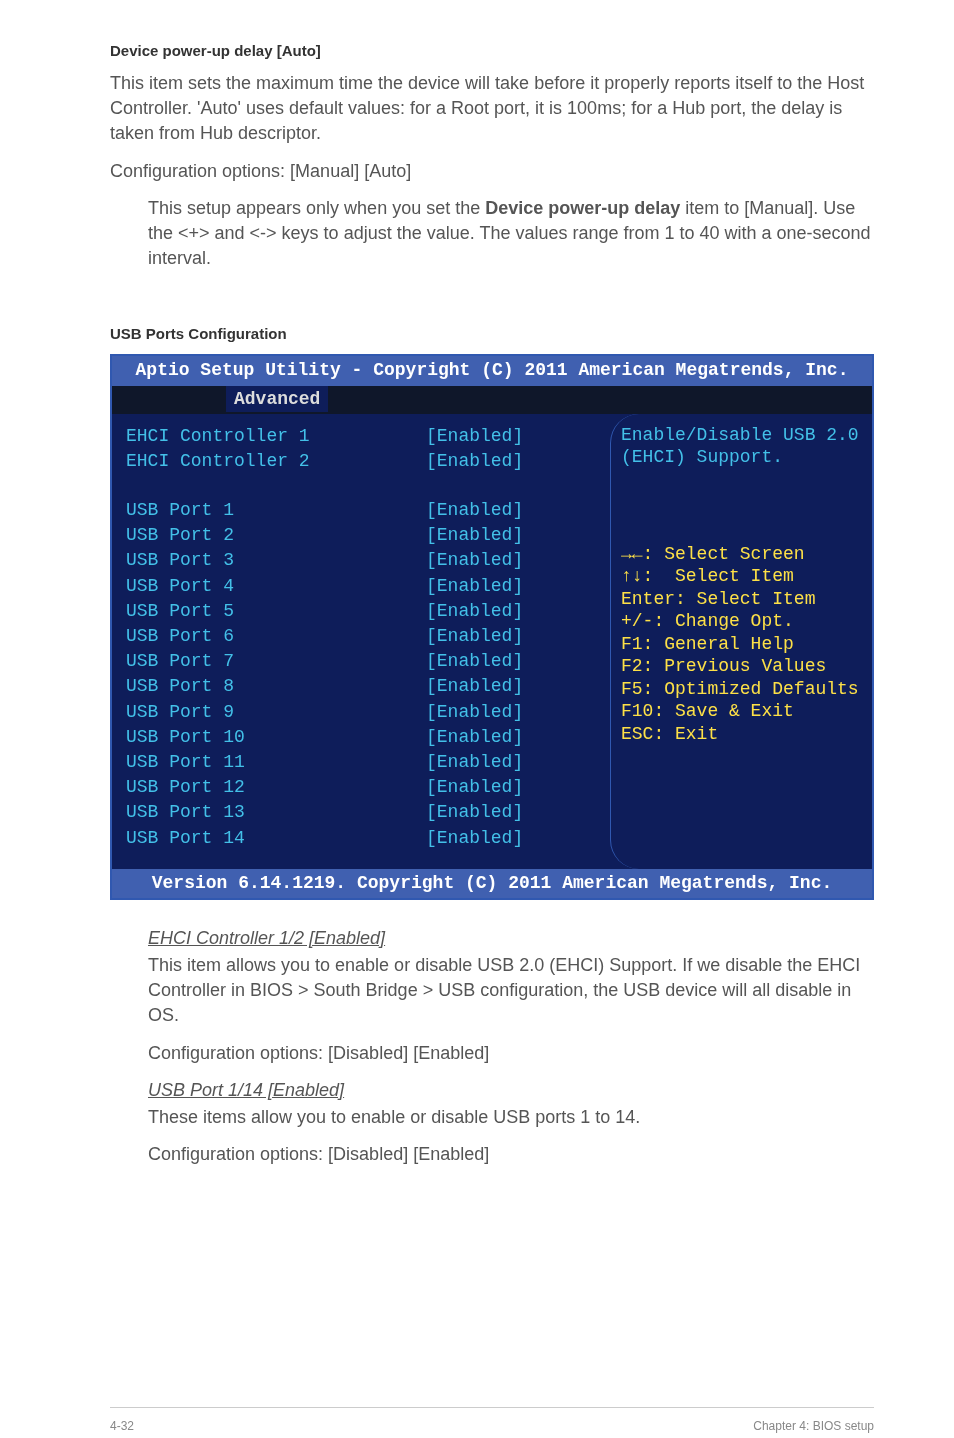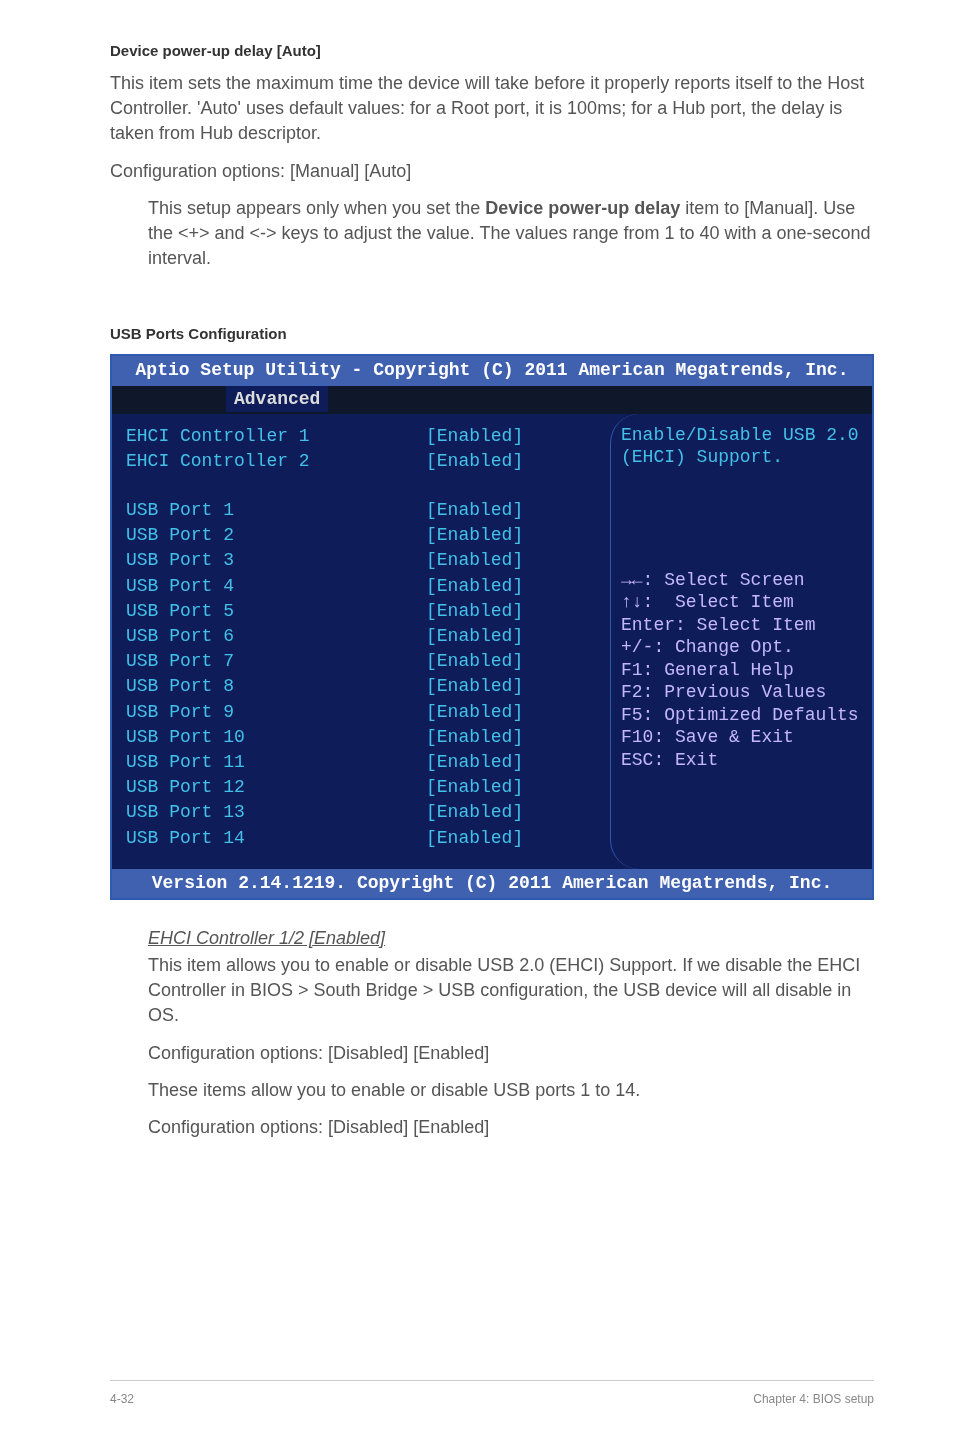--- a/index.html
+++ b/index.html
@@ -72,21 +72,21 @@
     padding: 10px 10px 6px 10px;
     border-radius: 29px;
   }
   .bios-row {
     display: flex;
     white-space: pre;
   }
   .bios-row .label { color: #43c0e8; width: 300px; }
   .bios-row .value { color: #43c0e8; }
   .bios-help { color: #43c0e8; line-height: 1.25; }
-  .bios-keys { color: #c4b5fd; line-height: 1.25; margin-top: 100px; white-space: pre; }
+  .bios-keys { color: #fde047; line-height: 1.25; margin-top: 74px; white-space: pre; }
   .bios-version {
     background: #4060b0;
     color: #fff;
     text-align: center;
     font-weight: bold;
     padding: 2px 4px;
     white-space: pre;
   }
   .spacer-sm { height: 12px; }
   .footer {
@@ -153,30 +153,33 @@
 ↑↓:  Select Item
 Enter: Select Item
 +/-: Change Opt.
 F1: General Help
 F2: Previous Values
 F5: Optimized Defaults
 F10: Save &amp; Exit
 ESC: Exit</div>
     </div>
   </div>
-  <div class="bios-version">Version 2.14.1219. Copyright (C) 2011 American Megatrends, Inc.</div>
+  <div class="bios-version">Version 6.14.1219. Copyright (C) 2011 American Megatrends, Inc.</div>
 </div>
 
 <div class="indent">
   <p class="body" style="margin-bottom:2px;">
     <span class="underline-italic">EHCI Controller 1/2 [Enabled]</span>
   </p>
   <p class="body">This item allows you to enable or disable USB 2.0 (EHCI) Support. If we disable the EHCI Controller in BIOS &gt; South Bridge &gt; USB configuration, the USB device will all disable in OS.</p>
   <p class="body">Configuration options: [Disabled] [Enabled]</p>
 
+  <p class="body" style="margin-bottom:2px;">
+    <span class="underline-italic">USB Port 1/14 [Enabled]</span>
+  </p>
   <p class="body">These items allow you to enable or disable USB ports 1 to 14.</p>
   <p class="body">Configuration options: [Disabled] [Enabled]</p>
 </div>
 
 <div class="footer">
   <span>4-32</span>
   <span>Chapter 4: BIOS setup</span>
 </div>
 
 </body></html>

